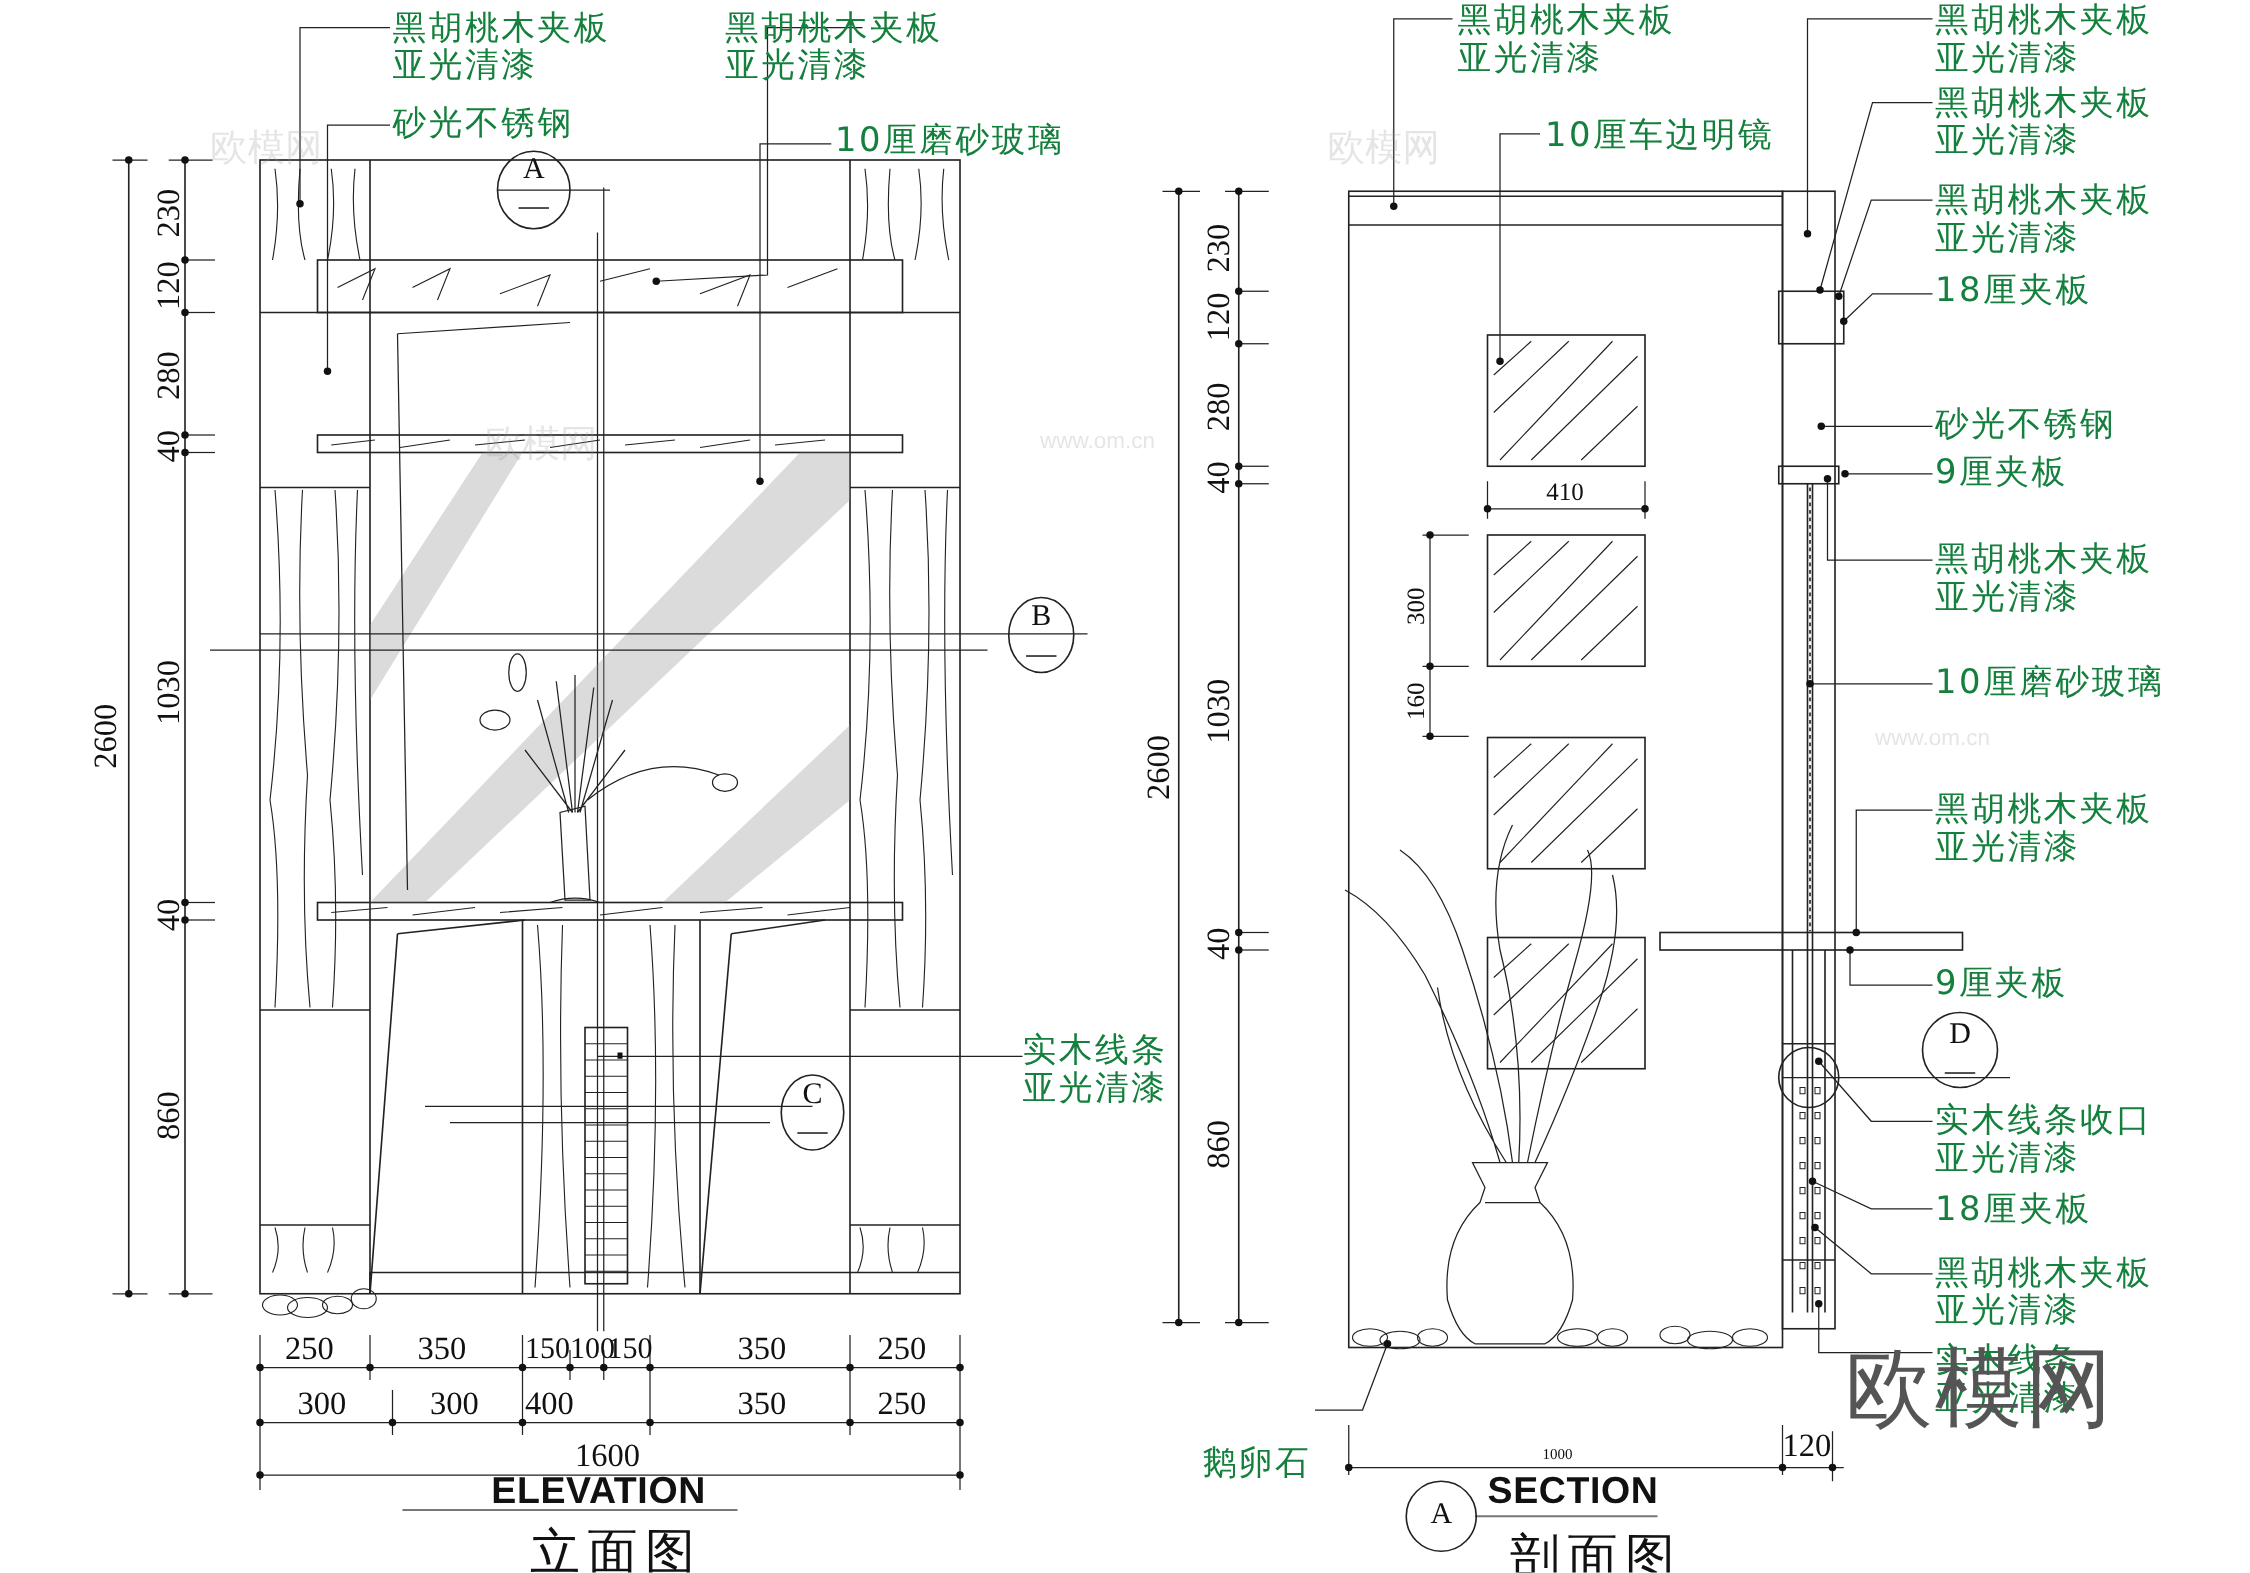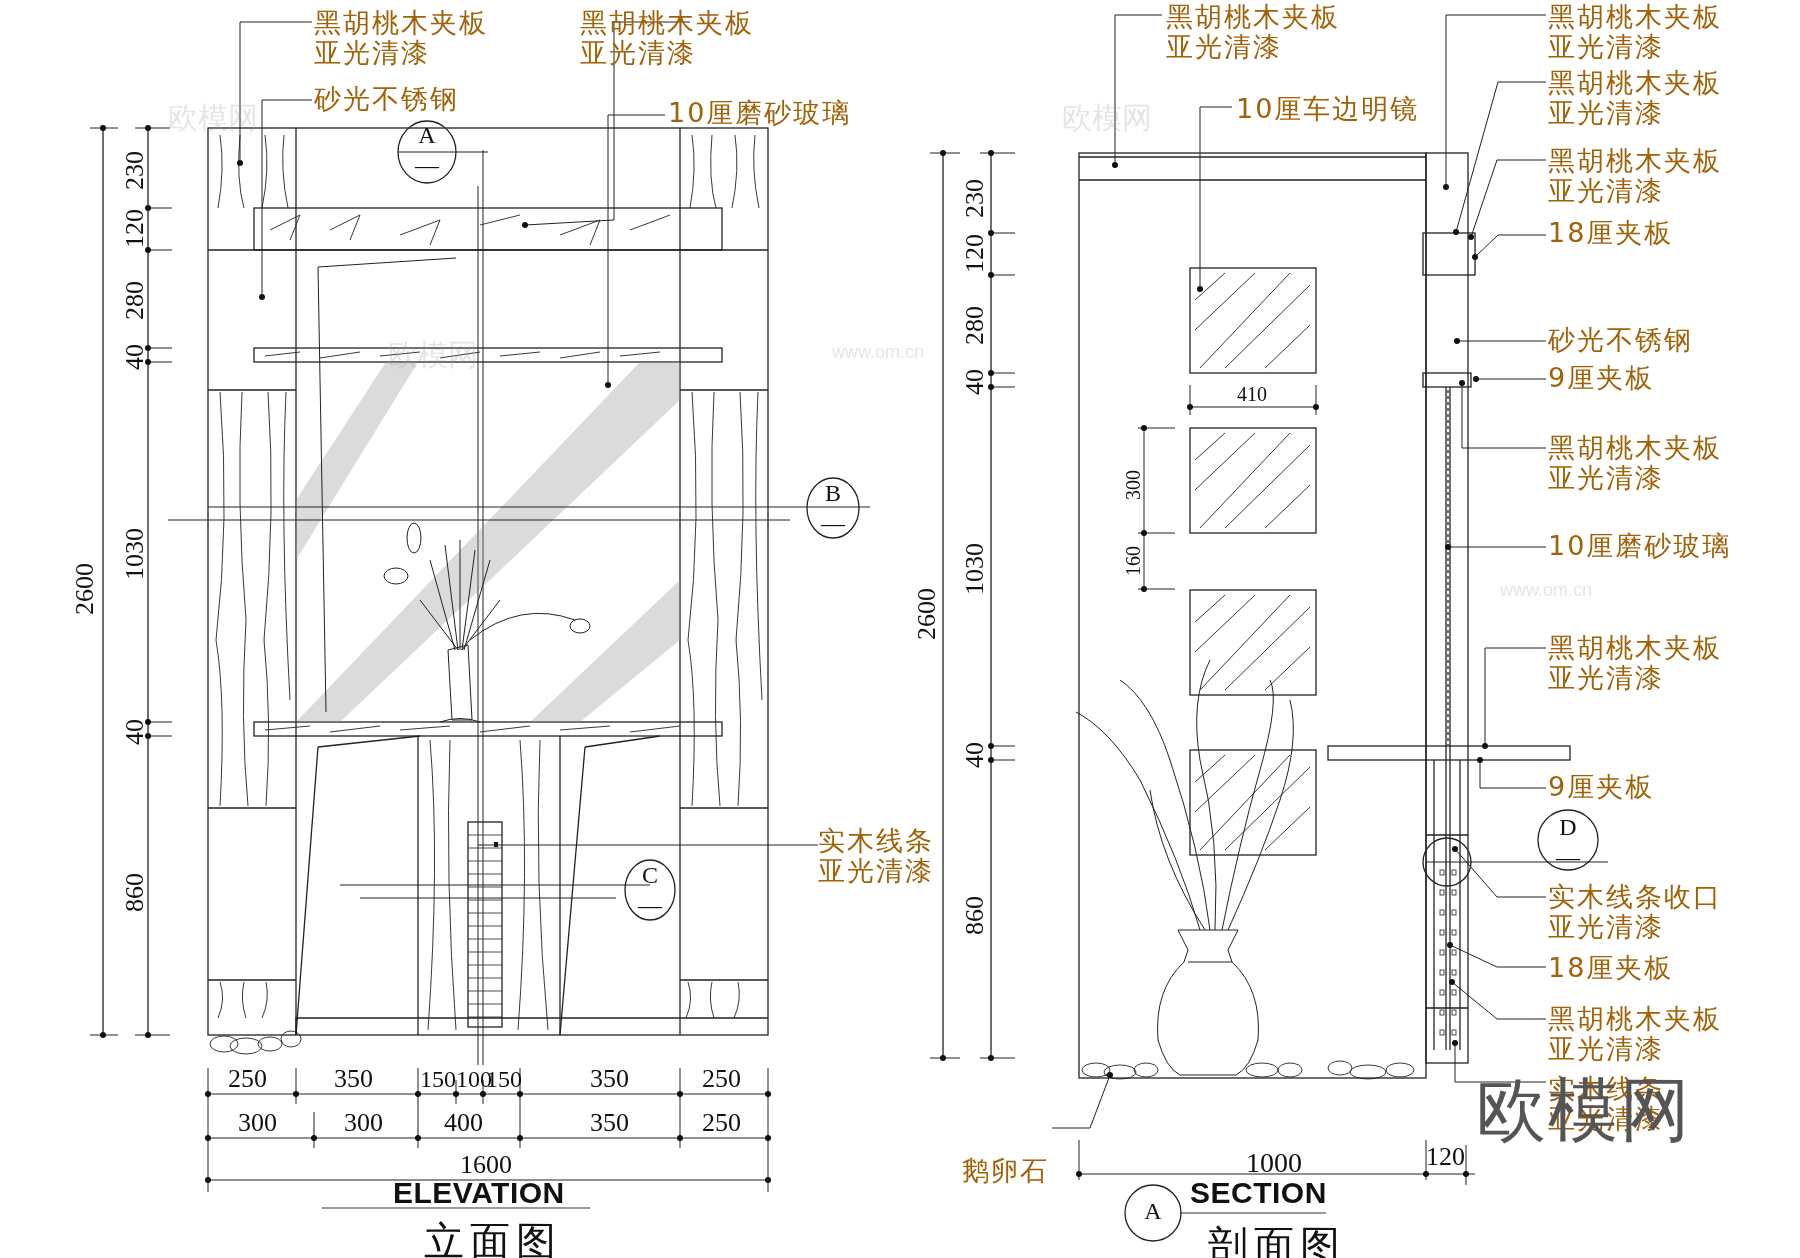--- a/index.html
+++ b/index.html
@@ -1,18 +1,18 @@
 <!DOCTYPE html>
 <html><head>
 <meta charset="utf-8">
 <style>
   html,body{margin:0;padding:0;background:#fff;}
   body{width:1800px;height:1258px;position:relative;overflow:hidden;font-family:"DejaVu Serif","Liberation Serif",serif;color:#111;}
   svg{position:absolute;left:0;top:0;}
-  .lbl{position:absolute;font-size:27px;line-height:30px;letter-spacing:2px;white-space:pre;color:#a16207;font-family:"DejaVu Sans","Liberation Sans",sans-serif;}
+  .lbl{position:absolute;font-size:27px;line-height:30px;letter-spacing:2px;white-space:pre;color:#15803d;font-family:"DejaVu Sans","Liberation Sans",sans-serif;}
   .dim{position:absolute;font-size:26px;line-height:26px;font-family:"Liberation Serif","DejaVu Serif",serif;color:#111;white-space:nowrap;}
   .vdim{position:absolute;font-size:26px;line-height:26px;font-family:"Liberation Serif","DejaVu Serif",serif;transform-origin:left top;transform:rotate(-90deg);white-space:nowrap;}
   .title{position:absolute;font-family:"Liberation Sans","DejaVu Sans",sans-serif;font-weight:bold;font-size:30px;letter-spacing:0.5px;}
   .subtitle{position:absolute;font-size:40px;letter-spacing:6px;font-family:"DejaVu Sans","Liberation Sans",sans-serif;}
   .bubble{position:absolute;font-family:"Liberation Serif","DejaVu Serif",serif;font-size:24px;text-align:center;}
   .wm{position:absolute;color:rgba(150,150,150,0.25);font-family:"Liberation Sans","DejaVu Sans",sans-serif;font-size:18px;}
   .bigwm{position:absolute;color:#555;font-family:"DejaVu Sans","Liberation Sans",sans-serif;font-size:70px;letter-spacing:2px;}
 </style>
 </head>
 <body>
@@ -399,21 +399,21 @@
 <div class="dim" style="left:228px;top:1066px;">250</div>
 <div class="dim" style="left:334px;top:1066px;">350</div>
 <div class="dim" style="left:420px;top:1066px;font-size:24px;">150</div>
 <div class="dim" style="left:456px;top:1066px;font-size:24px;">100</div>
 <div class="dim" style="left:486px;top:1066px;font-size:24px;">150</div>
 <div class="dim" style="left:590px;top:1066px;">350</div>
 <div class="dim" style="left:702px;top:1066px;">250</div>
 
 <div class="dim" style="left:238px;top:1110px;">300</div>
 <div class="dim" style="left:344px;top:1110px;">300</div>
-<div class="dim" style="left:444px;top:1110px;">400</div>
+<div class="dim" style="left:420px;top:1110px;">400</div>
 <div class="dim" style="left:590px;top:1110px;">350</div>
 <div class="dim" style="left:702px;top:1110px;">250</div>
 
 <div class="dim" style="left:460px;top:1152px;">1600</div>
 
 <div class="title" style="left:393px;top:1176px;text-align:right;">ELEVATION</div>
 <div class="subtitle" style="left:424px;top:1214px;">立面图</div>
 
 <div class="lbl" style="left:1166px;top:2px;">黑胡桃木夹板
 亚光清漆</div>
@@ -452,21 +452,21 @@
 <div class="vdim" style="left:962px;top:345px;">280</div>
 <div class="vdim" style="left:962px;top:395px;">40</div>
 <div class="vdim" style="left:962px;top:595px;">1030</div>
 <div class="vdim" style="left:962px;top:768px;">40</div>
 <div class="vdim" style="left:962px;top:935px;">860</div>
 
 <div class="dim" style="left:1237px;top:381px;font-size:20px;">410</div>
 <div class="vdim" style="left:1120px;top:500px;font-size:20px;">300</div>
 <div class="vdim" style="left:1120px;top:576px;font-size:20px;">160</div>
 
-<div class="dim" style="left:1234px;top:1150px;font-size:28px;margin-left:12px;">1000</div>
+<div class="dim" style="left:1234px;top:1150px;font-size:12px;">1000</div>
 <div class="dim" style="left:1426px;top:1144px;">120</div>
 
 <div class="bubble" style="left:1138px;top:1198px;width:30px;">A</div>
 <div class="title" style="left:1190px;top:1176px;">SECTION</div>
 <div class="subtitle" style="left:1208px;top:1218px;">剖面图</div>
 
 <div class="wm" style="left:168px;top:98px;font-size:30px;">欧模网</div>
 <div class="wm" style="left:388px;top:335px;font-size:30px;">欧模网</div>
 <div class="wm" style="left:1062px;top:98px;font-size:30px;">欧模网</div>
 <div class="wm" style="left:832px;top:342px;">www.om.cn</div>

